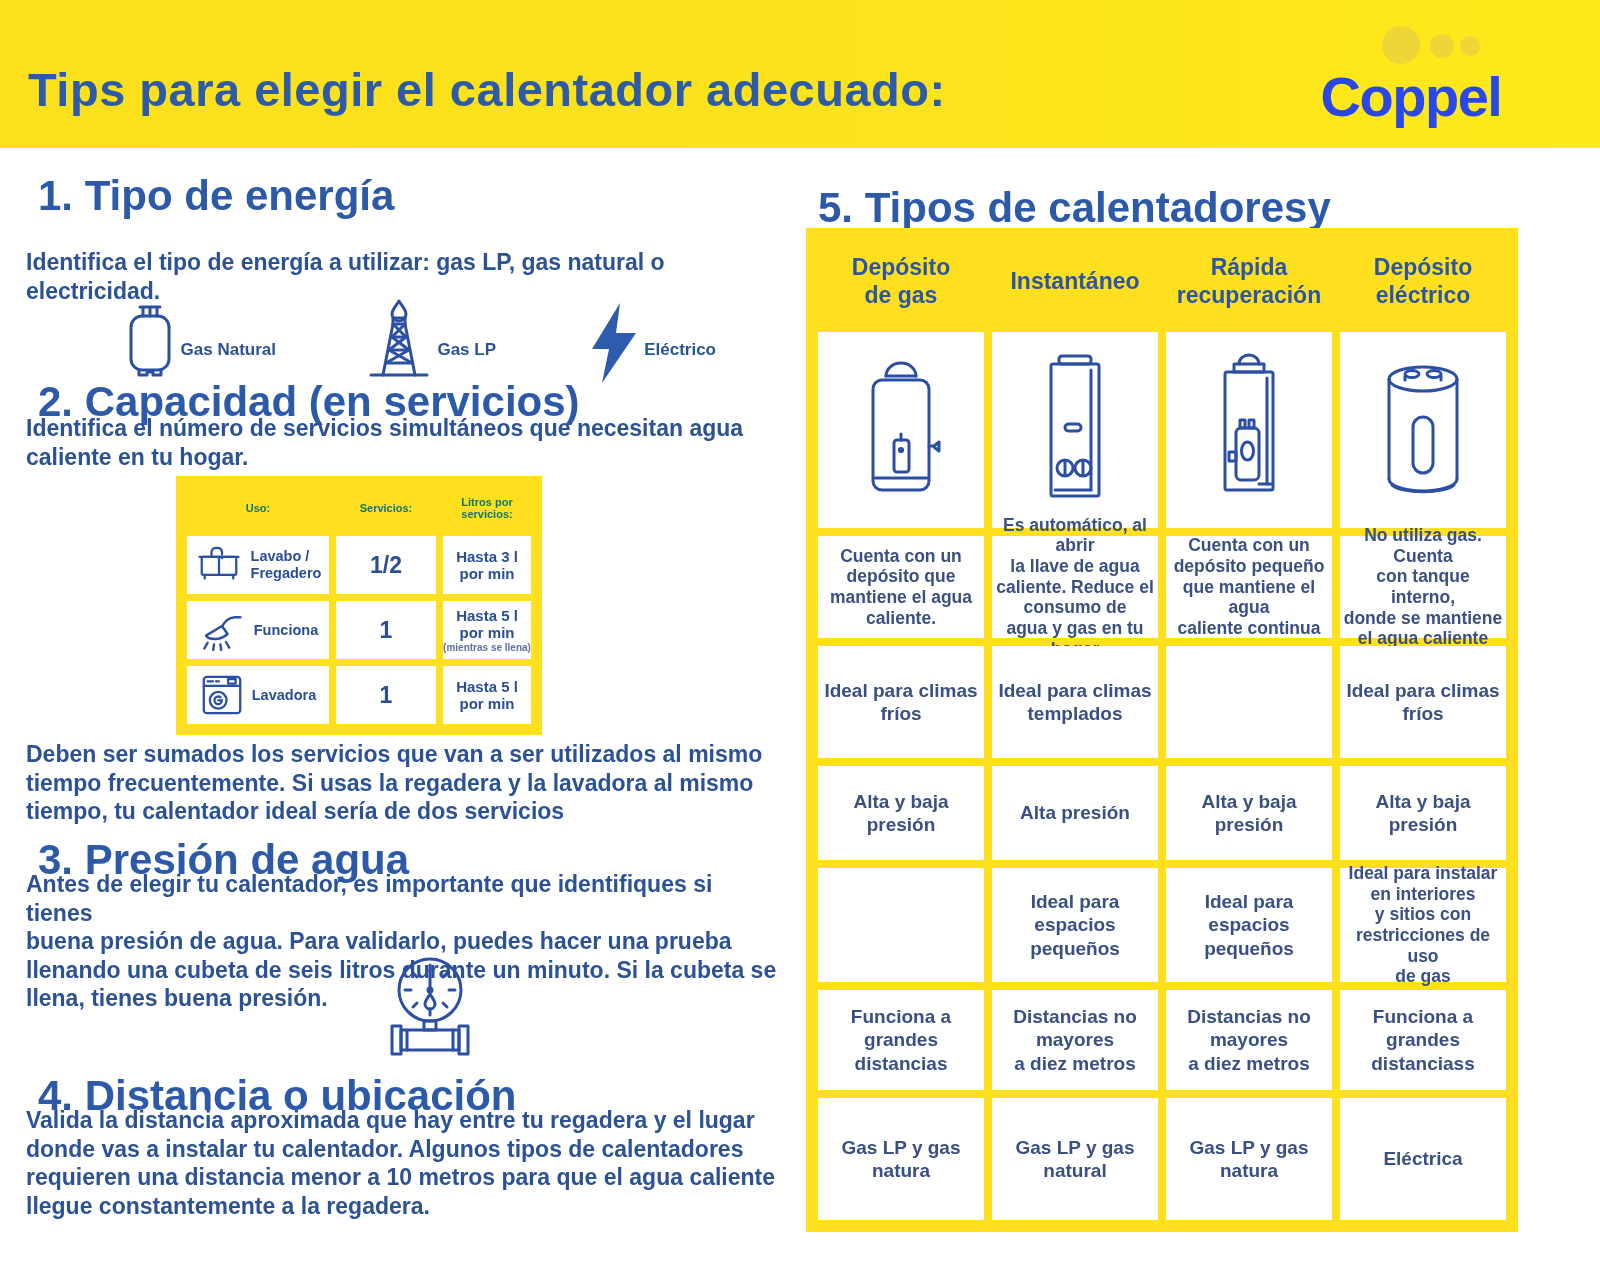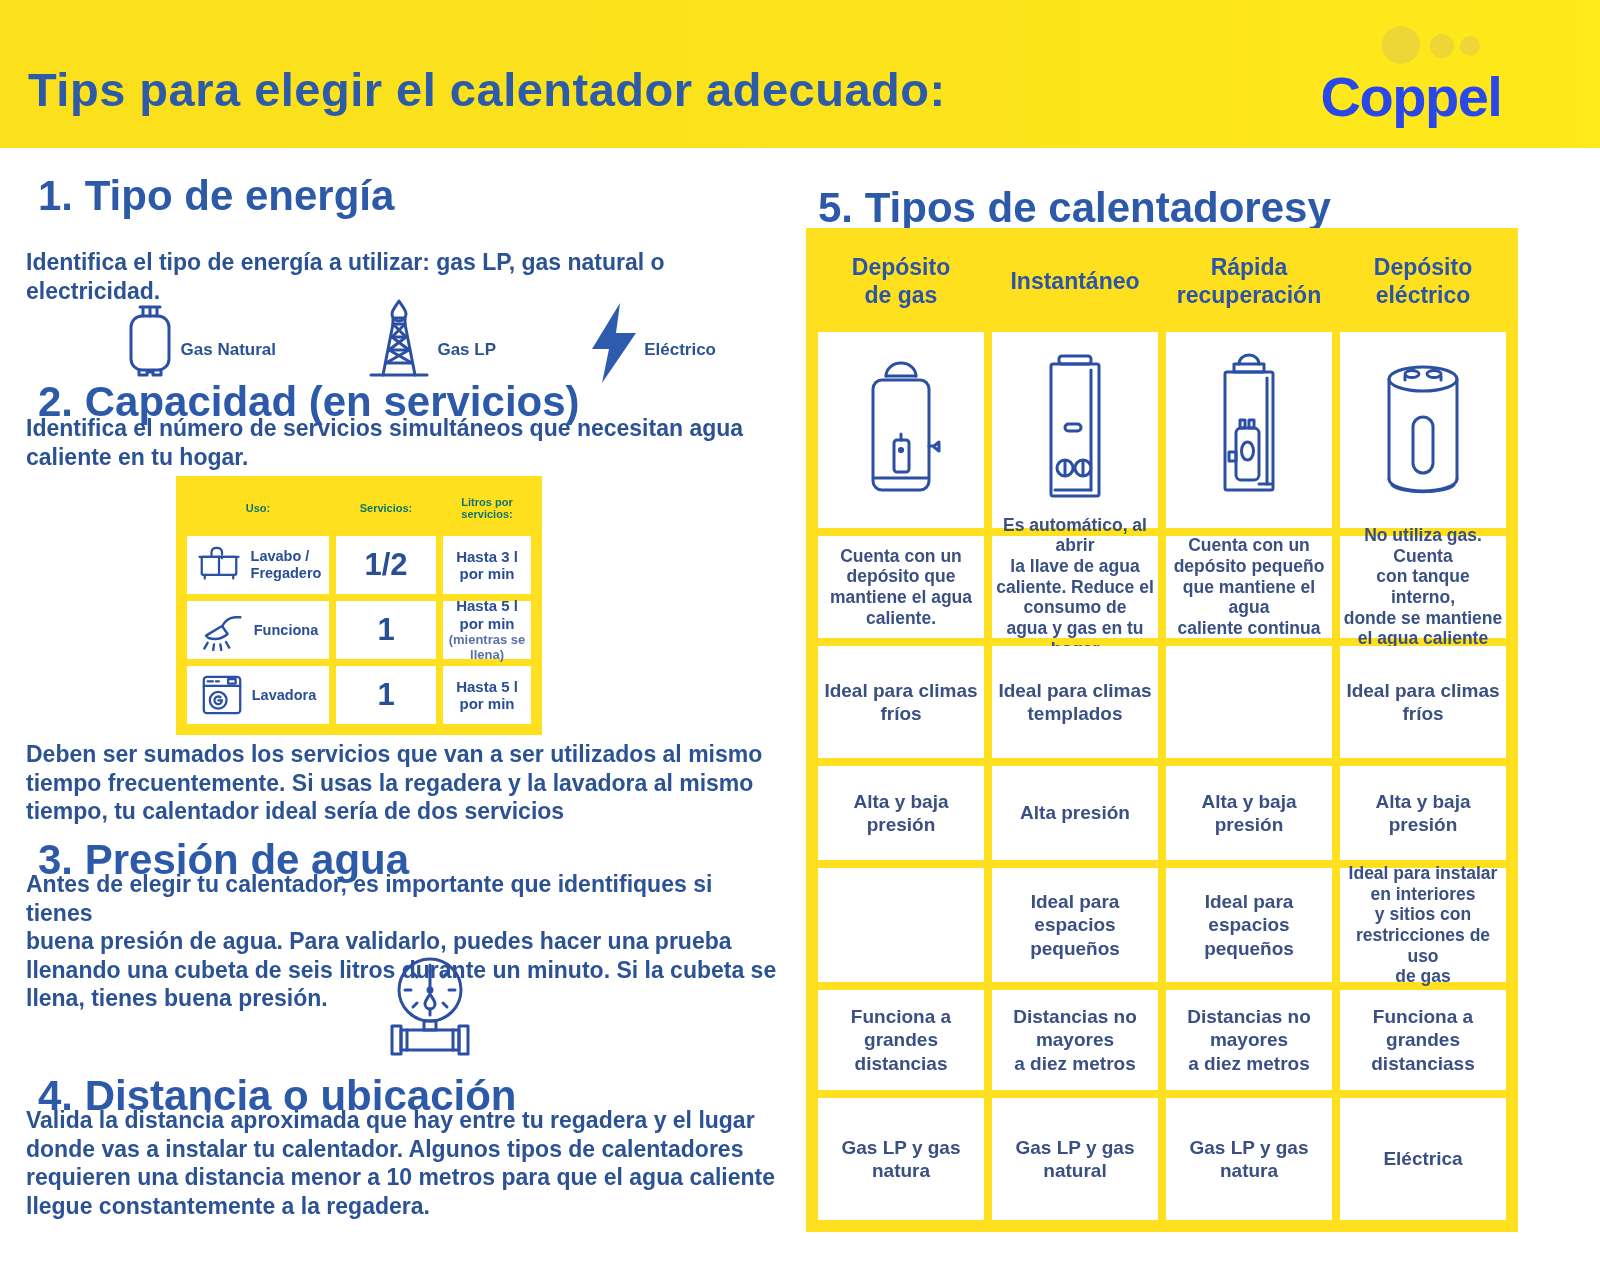--- a/index.html
+++ b/index.html
@@ -48,23 +48,23 @@
   .cap-table{
     position:absolute;left:150px;top:316px;background:#FFE01E;
     display:grid;grid-template-columns:142px 100px 88px;
     grid-template-rows:42px 58px 58px 58px;gap:7px;padding:11px;
   }
   .cap-th{display:flex;align-items:center;justify-content:center;text-align:center;
     font-size:11px;font-weight:bold;color:#0f766e;white-space:pre-line;line-height:1.1;}
   .cap-cell{background:#ffffff;display:flex;align-items:center;justify-content:center;text-align:center;}
   .cap-uso{gap:8px;padding:0 4px;}
   .cap-uso .lbl{font-size:14.5px;font-weight:bold;color:#2A4E96;text-align:left;white-space:pre-line;line-height:1.15;}
-  .cap-num{font-size:31px;font-weight:bold;color:#2A4E96;}
+  .cap-num{font-size:23px;font-weight:bold;color:#2A4E96;}
   .cap-lit{flex-direction:column;font-size:15px;font-weight:bold;color:#2A4E96;line-height:1.15;}
-  .cap-nota{font-size:13px;font-weight:600;color:#5A6FA6;margin-top:1px;}
+  .cap-nota{font-size:10px;font-weight:600;color:#5A6FA6;margin-top:1px;}
 
   
   .gauge{position:absolute;left:352px;top:792px;}
 
   
   .big-table{
     position:absolute;left:0;top:56px;width:712px;box-sizing:border-box;background:#FFE01E;
     display:grid;grid-template-columns:repeat(4,1fr);
     grid-template-rows:84px 196px 102px 112px 94px 114px 100px 122px;
     gap:8px;padding:12px;

